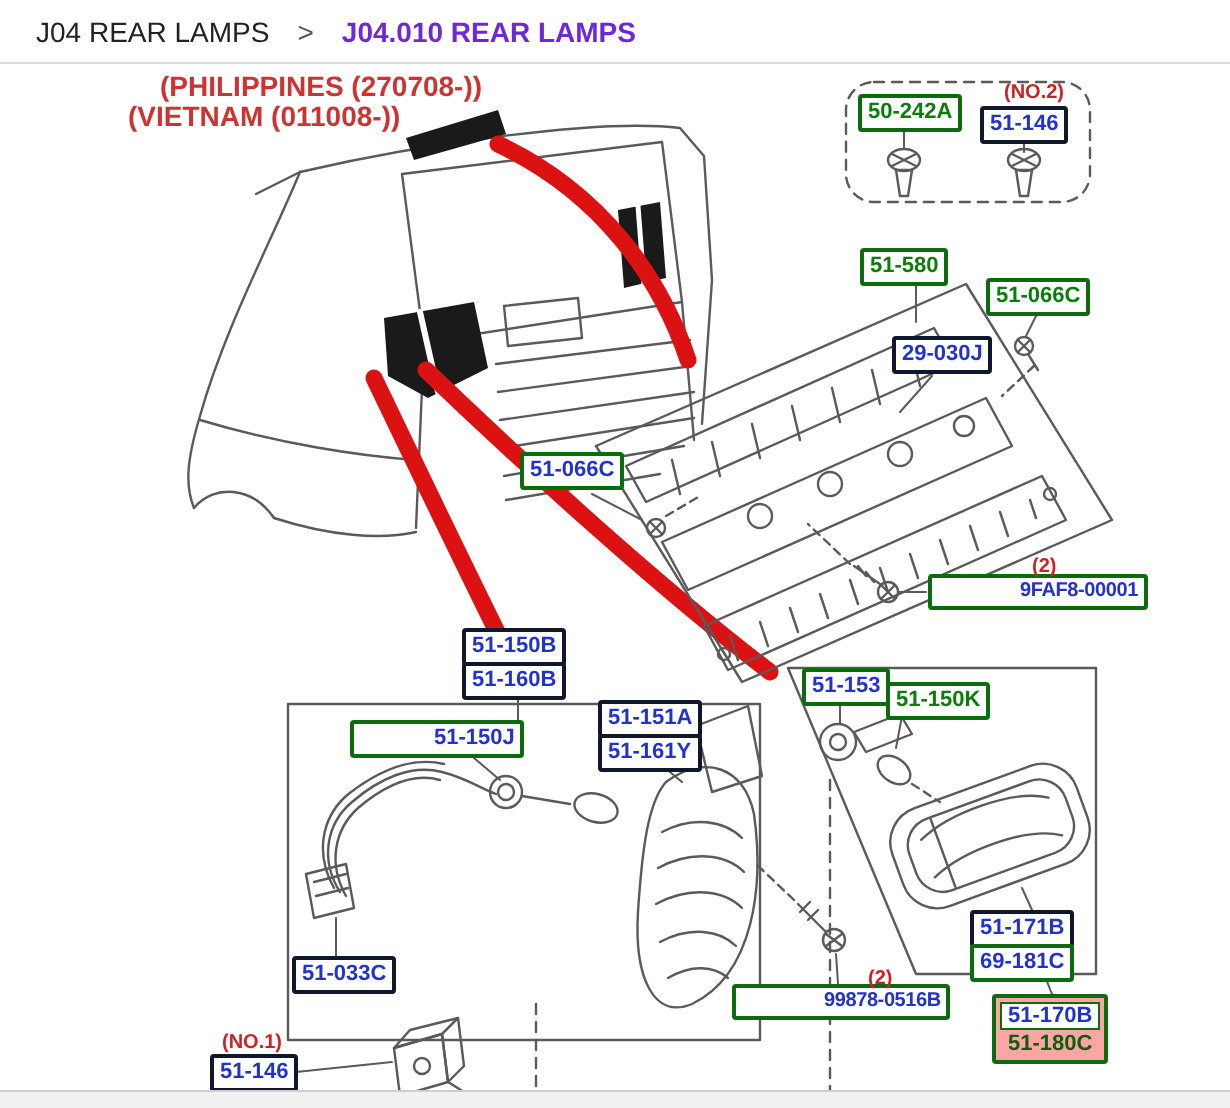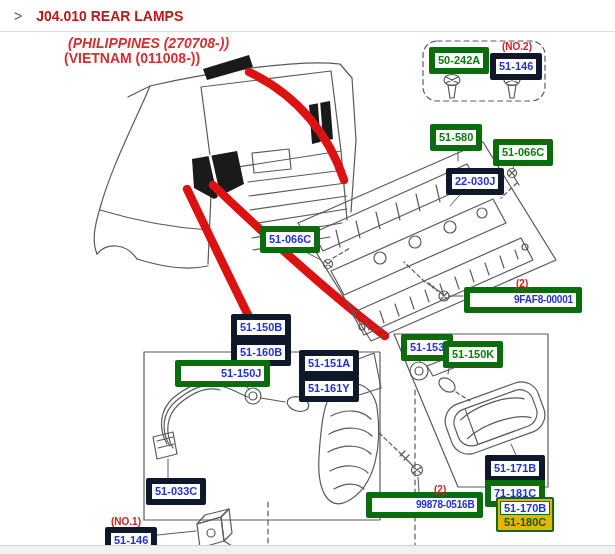--- a/index.html
+++ b/index.html
@@ -3,69 +3,70 @@
 <meta charset="utf-8">
 <style>
   html,body{margin:0;padding:0;}
   body{width:615px;height:554px;position:relative;overflow:hidden;background:#fff;
        font-family:"Liberation Sans",sans-serif;}
   
   .header{position:absolute;left:0;top:0;width:615px;height:31px;background:#fff;
           border-bottom:1px solid #dcdcdc;display:flex;align-items:center;z-index:5;}
   .crumb1{margin-left:18px;font-size:14px;color:#222;}
   .crumb-sep{margin:0 14px;font-size:14px;color:#555;}
-  .crumb2{font-size:14px;font-weight:bold;color:#b91c1c;}
+  .crumb2{font-size:14px;font-weight:bold;color:#6d28d9;}
   .hbtn{position:absolute;top:3px;height:26px;background:#f6f6f6;border:1px solid #c7c7c7;
         border-radius:3px;display:flex;align-items:center;justify-content:center;box-sizing:border-box;}
   .hbtn svg{stroke:#5a5a5a;fill:none;stroke-width:1.7;stroke-linecap:round;}
   
   .canvas{position:absolute;left:0;top:0;z-index:1;}
   
   .lbl{position:absolute;font:bold 11px "Liberation Sans",sans-serif;line-height:1.2;
-       padding:1px 3px;background:#fff;border:6px solid #0f172a;color:#2233cc;
+       padding:1px 3px;background:#fff;border:2px solid #0f172a;color:#2233cc;
        border-radius:2px;white-space:nowrap;z-index:3;cursor:pointer;}
   .lbl.green{border-color:#0c6b0c;color:#0b7d0b;}
   .lbl.greenblue{border-color:#0c6b0c;color:#2233cc;}
   .lbl.sm{font-size:10px;letter-spacing:-0.2px;padding-left:44px;}
   .stack{position:absolute;z-index:3;}
   .stack .lbl{position:relative;display:block;left:0;top:0;}
   .stack .lbl + .lbl{margin-top:-2px;}
-  .hlblock{position:absolute;z-index:3;border:2px solid #0c6b0c;background:#eab308;
+  .hlblock{position:absolute;z-index:3;border:2px solid #0c6b0c;background:#fca5a5;
            border-radius:2px;cursor:pointer;}
   .hlblock .row1{display:block;font:bold 11px "Liberation Sans",sans-serif;background:#fff;
                  border:1px solid #0c6b0c;color:#2233cc;margin:2px 2px 0 2px;padding:0 3px;
                  text-align:center;white-space:nowrap;}
   .hlblock .row2{display:block;font:bold 11px "Liberation Sans",sans-serif;color:#0e5e0e;
                  text-align:center;padding:1px 3px 2px;white-space:nowrap;}
   .note{position:absolute;font:bold 10px "Liberation Sans",sans-serif;color:#cc2222;
         z-index:4;white-space:nowrap;}
   .prod{position:absolute;font:bold 14px "Liberation Sans",sans-serif;color:#cd3333;
         z-index:2;white-space:nowrap;}
   .scrollbar{position:absolute;left:0;bottom:0;width:615px;height:8px;background:#f1f1f1;
              border-top:1px solid #cfcfcf;z-index:5;}
 </style>
 </head>
 <body>
 
 <div class="header">
+  <span class="crumb1">J04 REAR LAMPS</span>
   <span class="crumb-sep">&gt;</span>
   <span class="crumb2">J04.010 REAR LAMPS</span>
 </div>
 <div class="hbtn" style="left:544px;width:33px;">
   <svg width="15" height="15" viewBox="0 0 15 15">
     <path d="M6,6 L1.5,1.5 M6,3 L6,6 L3,6 M9,6 L13.5,1.5 M9,3 L9,6 L12,6 M6,9 L1.5,13.5 M3,9 L6,9 L6,12 M9,9 L13.5,13.5 M12,9 L9,9 L9,12"></path>
   </svg>
 </div>
 <div class="hbtn" style="left:584px;width:30px;">
   <svg width="15" height="16" viewBox="0 0 15 16">
     <path d="M1,2.5 H14 M1,5.5 H14 M1,8.5 H14 M1,11.5 H14 M1,14 H14" stroke-width="2"></path>
   </svg>
 </div>
 
-<div class="prod" style="left:68px;top:35px;font-style:italic;">(PHILIPPINES (270708-))</div>
+<div class="prod" style="left:80px;top:35px;">(PHILIPPINES (270708-))</div>
 <div class="prod" style="left:64px;top:50px;">(VIETNAM (011008-))</div>
 
 <svg class="canvas" width="615" height="554" viewBox="0 0 615 554">
   <g stroke="#5a5a5a" fill="none" stroke-width="1.2" stroke-linecap="round" stroke-linejoin="round">
 
     <g>
       <path d="M128,97 L150,86 C210,72 300,59 340,64 L352,78 L356,140 L351,212"></path>
       <path d="M150,86 C135,122 112,165 100,208 C94,228 92,242 97,254"></path>
       <path d="M97,254 C107,242 126,243 137,259"></path>
       <path d="M137,259 C165,268 190,270 208,266"></path>
@@ -178,21 +179,21 @@
     </g>
   </g>
 </svg>
 
 <div class="lbl green" style="left:429px;top:47px;">50-242A</div>
 <div class="note" style="left:502px;top:41px;">(NO.2)</div>
 <div class="lbl" style="left:490px;top:53px;">51-146</div>
 
 <div class="lbl green" style="left:430px;top:124px;">51-580</div>
 <div class="lbl green" style="left:493px;top:139px;">51-066C</div>
-<div class="lbl" style="left:446px;top:168px;">22-030J</div>
+<div class="lbl" style="left:446px;top:168px;">29-030J</div>
 <div class="lbl greenblue" style="left:260px;top:226px;">51-066C</div>
 
 <div class="note" style="left:516px;top:278px;">(2)</div>
 <div class="lbl greenblue sm" style="left:464px;top:287px;">9FAF8-00001</div>
 
 <div class="stack" style="left:231px;top:314px;">
   <div class="lbl">51-150B</div>
   <div class="lbl">51-160B</div>
 </div>
 <div class="stack" style="left:299px;top:350px;">
@@ -203,21 +204,21 @@
 <div class="lbl greenblue" style="left:175px;top:360px;padding-left:40px;">51-150J</div>
 <div class="lbl greenblue" style="left:401px;top:334px;">51-153</div>
 <div class="lbl green" style="left:443px;top:341px;">51-150K</div>
 <div class="lbl" style="left:146px;top:478px;">51-033C</div>
 
 <div class="note" style="left:434px;top:484px;">(2)</div>
 <div class="lbl greenblue sm" style="left:366px;top:492px;">99878-0516B</div>
 
 <div class="stack" style="left:485px;top:455px;">
   <div class="lbl">51-171B</div>
-  <div class="lbl greenblue">71-181C</div>
+  <div class="lbl greenblue">69-181C</div>
 </div>
 
 <div class="hlblock" style="left:496px;top:497px;">
   <span class="row1">51-170B</span>
   <span class="row2">51-180C</span>
 </div>
 
 <div class="note" style="left:111px;top:516px;">(NO.1)</div>
 <div class="lbl" style="left:105px;top:527px;">51-146</div>
 

